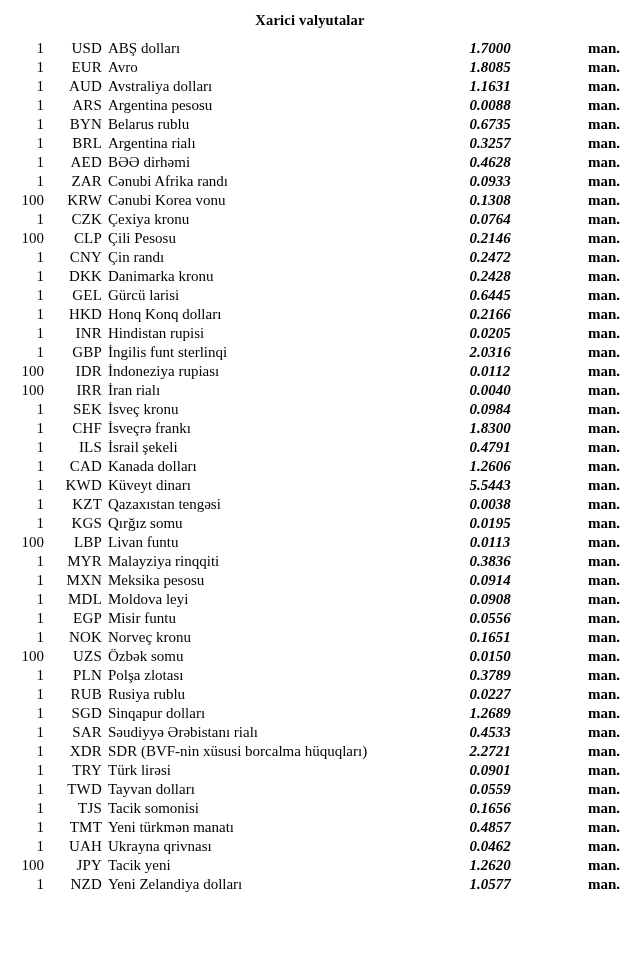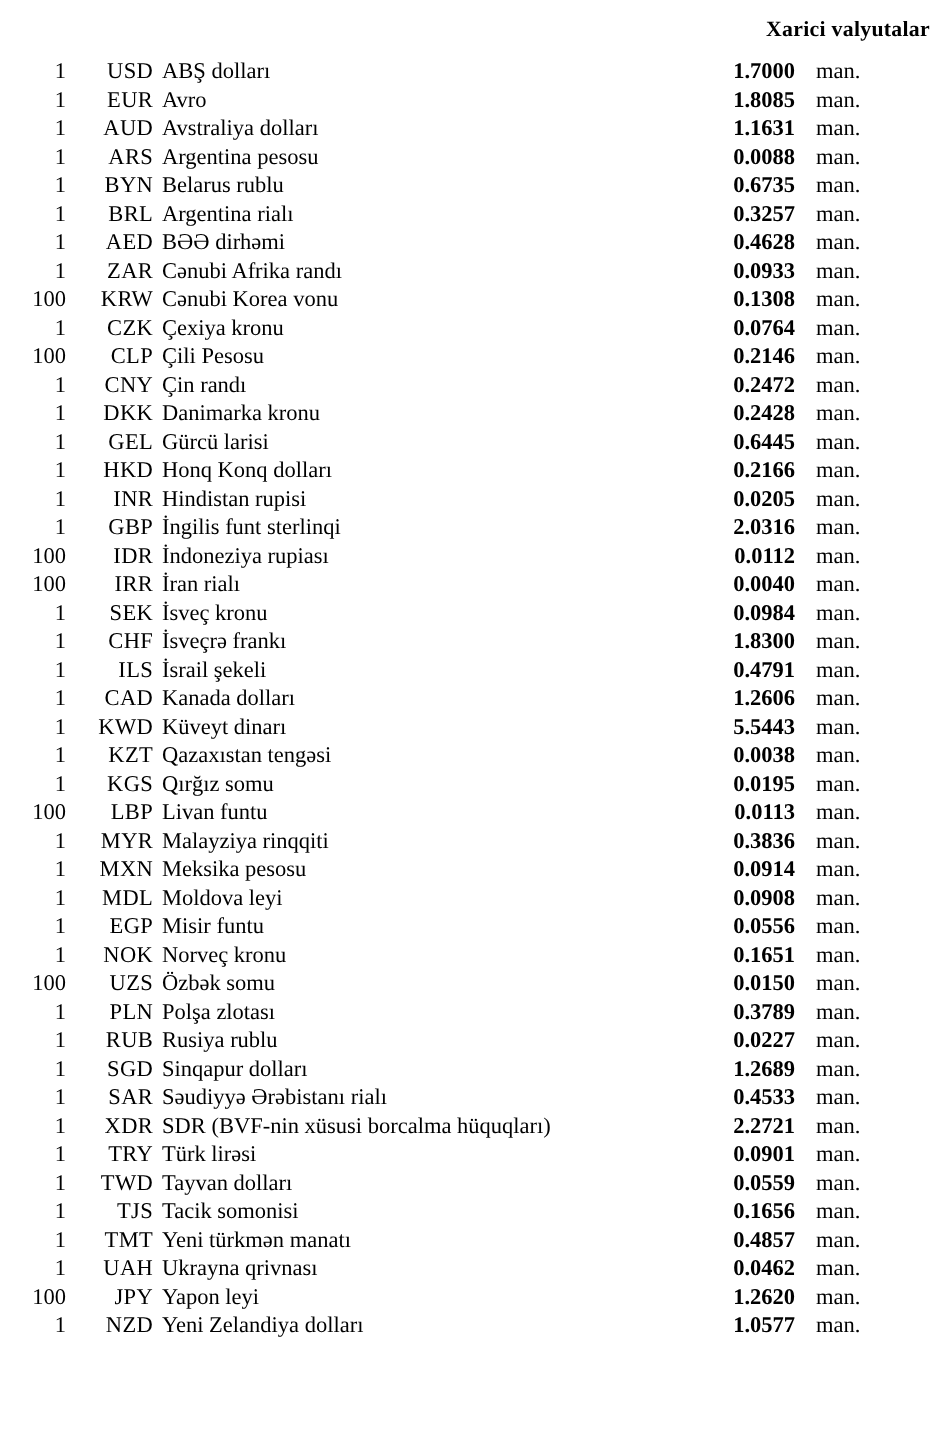--- a/index.html
+++ b/index.html
@@ -15,21 +15,21 @@
     overflow: hidden;
   }
   .page {
     position: relative;
     width: 620px;
     height: 966px;
     box-sizing: border-box;
     padding: 0;
   }
   .doc-title {
-    text-align: right;
+    text-align: center;
     font-weight: bold;
     font-size: 14.5px;
     font-family: "Liberation Serif", serif;
     margin: 12px 0 0 0;
     letter-spacing: 0.2px;
   }
   table.rates {
     border-collapse: collapse;
     width: 100%;
     margin-top: 10px;
@@ -53,30 +53,32 @@
     letter-spacing: 0.2px;
   }
   .col-name {
     width: 340px;
     text-align: left;
     padding-left: 6px !important;
     overflow: hidden;
   }
   .col-rate {
     width: 80px;
-    text-align: right;
+    text-align: center;
     font-weight: bold;
+    font-style: italic;
     font-size: 14px;
     padding-left: 2px !important;
     margin-top: 27px;
   }
   .col-unit {
-    text-align: left;
+    text-align: right;
     padding-left: 14px !important;
     font-size: 15px;
+    font-weight: bold;
   }
 </style>
 </head>
 <body>
 
 <div class="page">
 
   <div class="doc-title">Xarici valyutalar</div>
 
   <table class="rates">
@@ -378,21 +380,21 @@
         <tr>
           <td class="col-amount">1</td>
           <td class="col-code">UAH</td>
           <td class="col-name">Ukrayna qrivnası</td>
           <td class="col-rate">0.0462</td>
           <td class="col-unit">man.</td>
         </tr>
         <tr>
           <td class="col-amount">100</td>
           <td class="col-code">JPY</td>
-          <td class="col-name">Yapon leyi</td>
+          <td class="col-name">Tacik yeni</td>
           <td class="col-rate">1.2620</td>
           <td class="col-unit">man.</td>
         </tr>
         <tr>
           <td class="col-amount">1</td>
           <td class="col-code">NZD</td>
           <td class="col-name">Yeni Zelandiya dolları</td>
           <td class="col-rate">1.0577</td>
           <td class="col-unit">man.</td>
         </tr>

